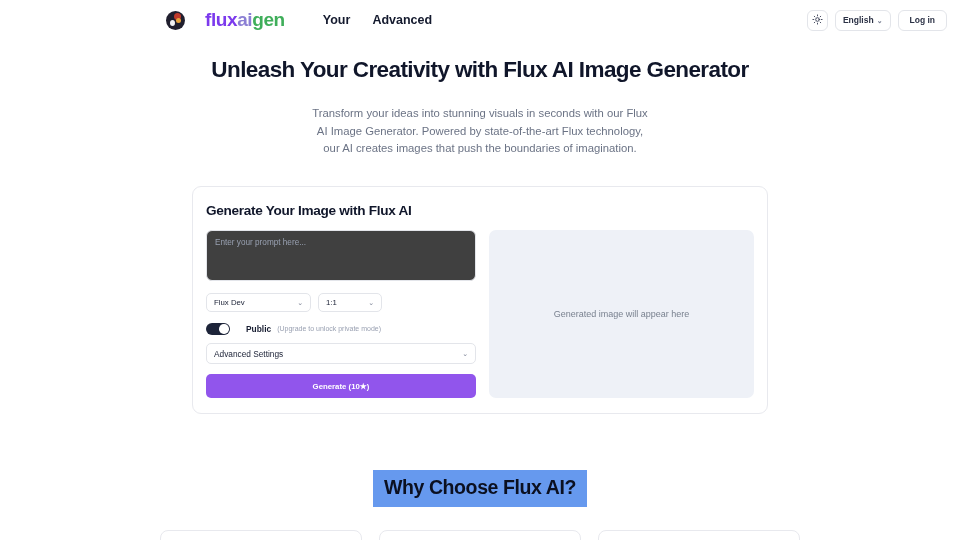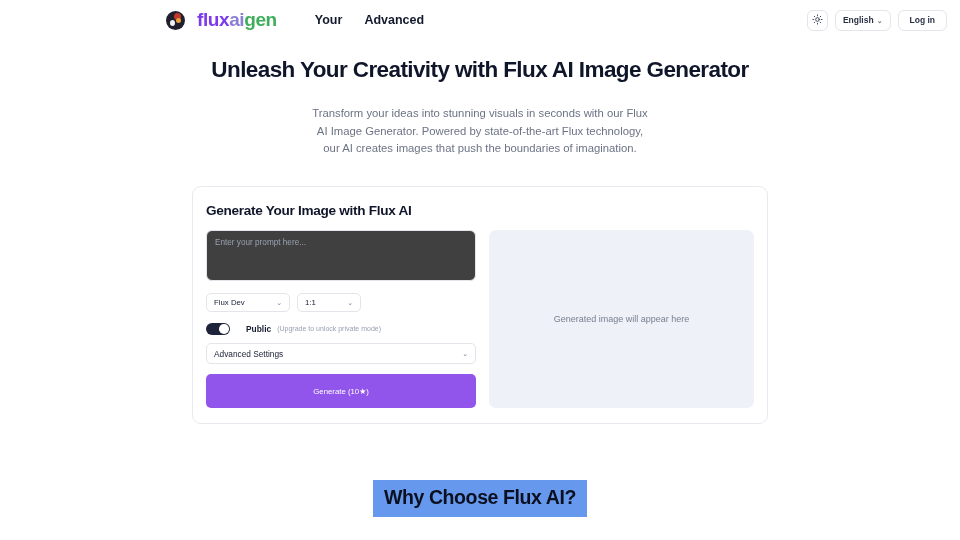--- a/index.html
+++ b/index.html
@@ -12,21 +12,21 @@
   }
 
   
   .header {
     height: 40px;
     display: flex;
     align-items: center;
     padding: 0 13px 0 166px;
     background: #ffffff;
   }
-  .logo { display: flex; align-items: center; gap: 12px; }
+  .logo { display: flex; align-items: center; gap: 20px; }
   .logo-mark {
     width: 19px; height: 19px; border-radius: 50%;
     background: #201f2e;
     position: relative; overflow: hidden; flex: none;
   }
   .logo-mark .sp1 {
     position: absolute; left: 8px; top: 2px;
     width: 7px; height: 7px; border-radius: 50%;
     background: #c0392b;
   }
@@ -112,43 +112,43 @@
     height: 19px;
     border: 1px solid #e3e5ea;
     border-radius: 5px;
     background: #fff;
     display: flex; align-items: center;
     padding: 0 7px;
     font-size: 7.8px; color: #20263a; font-weight: 400;
     cursor: pointer;
   }
   .sel .lbl { flex: 1; }
-  .sel.model { width: 84px; }
+  .sel.model { width: 105px; }
   .sel.ratio { width: 64px; }
   .sel.adv   { width: 100%; height: 21px; margin-top: 8px; font-size: 8.3px; }
 
   .row-toggle {
     display: flex; align-items: center; gap: 6px; margin-top: 11px;
   }
   .toggle {
     width: 24px; height: 12.5px; border-radius: 7px;
     background: #1d2439; position: relative; cursor: pointer; flex: none;
   }
   .toggle .knob {
     position: absolute; top: 1.5px; right: 1.5px;
     width: 9.5px; height: 9.5px; border-radius: 50%; background: #fff;
   }
   .toggle-label { font-size: 8.4px; font-weight: 700; color: #171d31; padding-left: 10px; }
   .toggle-hint  { font-size: 7px; color: #9aa1b2; }
 
   .gen-btn {
-    width: 100%; height: 34px; margin-top: 10px;
+    width: 100%; height: 24px; margin-top: 10px;
     border: none; border-radius: 5px;
     background: #9155ec;
-    color: #fff; font-size: 7.8px; font-weight: 400;
+    color: #fff; font-size: 7.8px; font-weight: 700;
     font-family: "Liberation Sans", sans-serif;
     cursor: pointer;
     display: flex; align-items: center; justify-content: center;
   }
 
   .preview {
     flex: 1;
     background: #eef1f7;
     border-radius: 7px;
     display: flex; align-items: center; justify-content: center;

